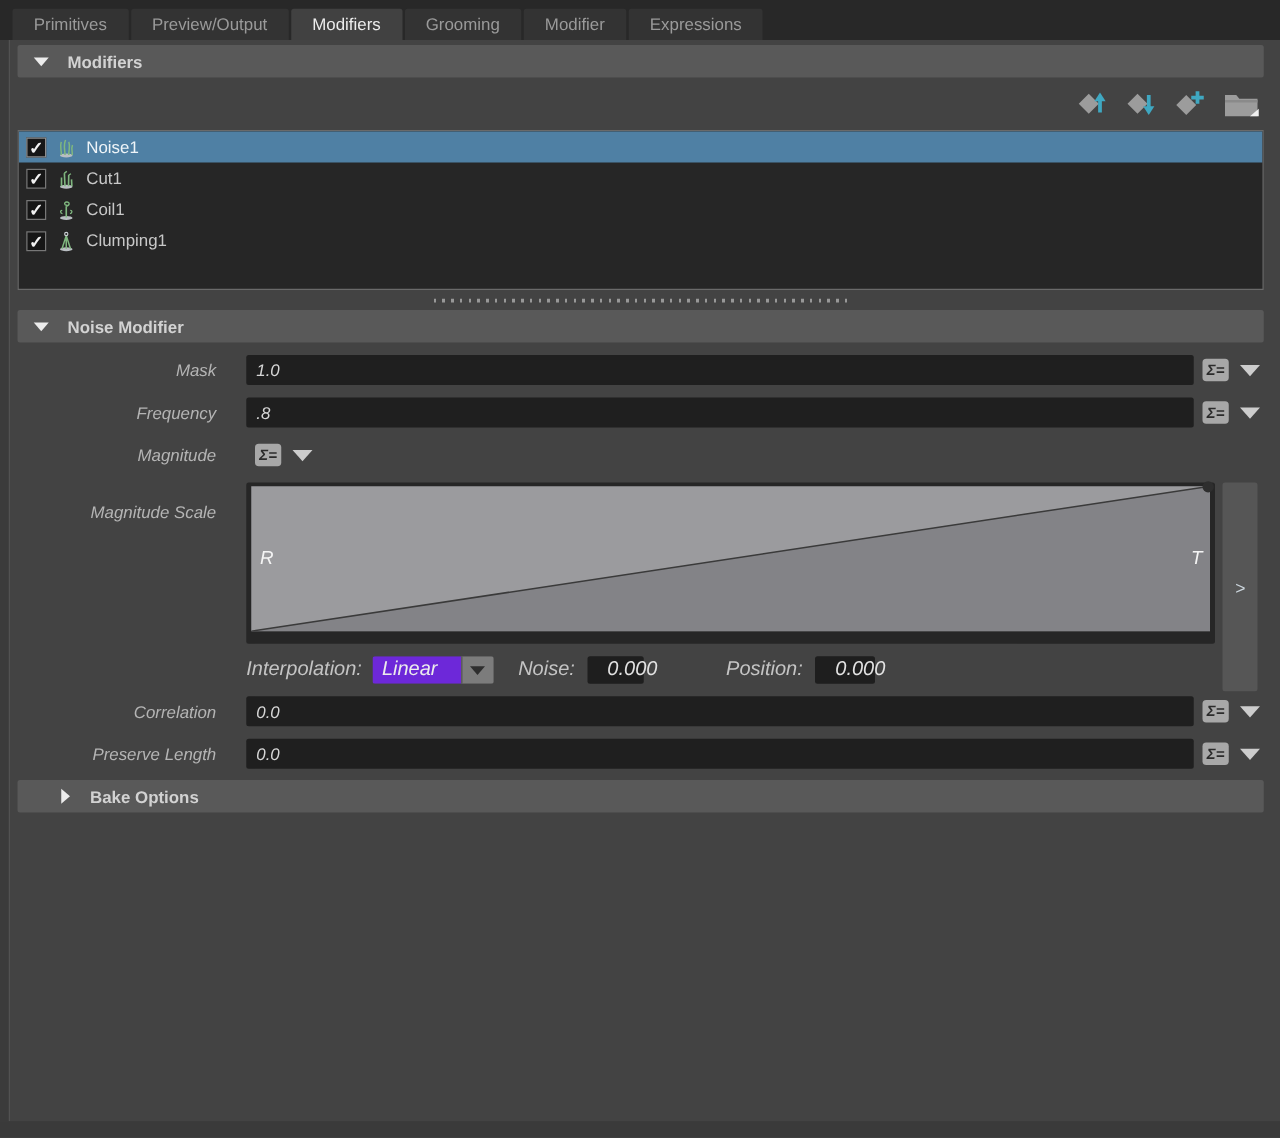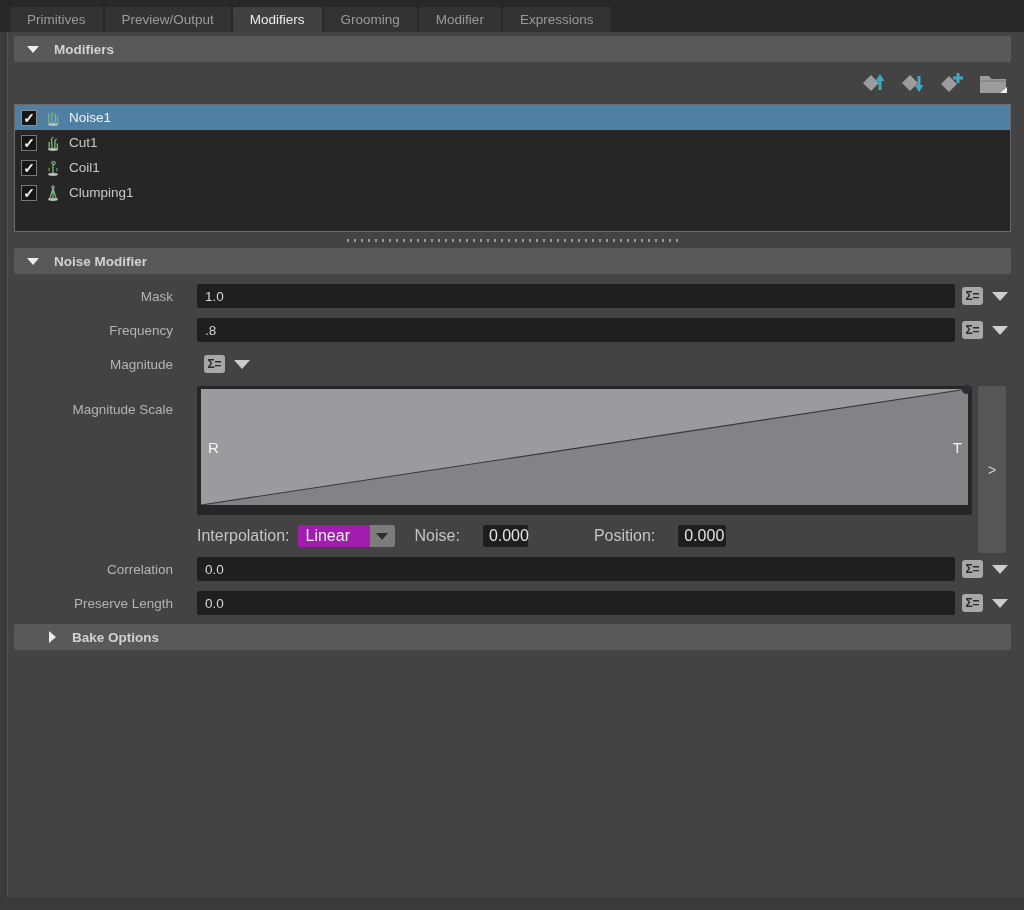--- a/index.html
+++ b/index.html
@@ -72,21 +72,21 @@
   .plant-icon { width:18px; height:18px; display:block; }
 
   
   .splitter { height:16px; display:flex; align-items:center; justify-content:center; }
   .splitter-dots {
     width:332px; height:3px;
     background:repeating-linear-gradient(90deg,#989898 0 2px, transparent 2px 7px);
   }
 
   
-  .rows { margin-top:10px; }
+  .rows { margin-top:10px;font-style:italic; }
   .frow { display:flex; align-items:center; margin-bottom:10px; height:24px; }
   .frow.tall { align-items:flex-start; height:auto; margin-bottom:4px; }
   .flabel {
     width:159px; margin-right:24px; text-align:right;
     color:#b4b4b4; font-size:13.5px; white-space:nowrap;
   }
   .flabel.lift { margin-top:16px; }
   .input {
     flex:1; height:24px; background:#1f1f1f; border-radius:2px;
     color:#d6d6d6; font-size:13.5px;
@@ -139,35 +139,35 @@
     color:#ccd6dd; font-size:14px;
   }
   .ramp-controls {
     position:absolute; left:0; top:138px; width:775px; height:24px;
     display:flex; align-items:center; font-size:16px; color:#c4c4c4;text-align:right;
   }
   .dropdown {
     display:flex; width:97px; height:22px; margin-left:8px; border-radius:2px; overflow:hidden;
   }
   .dropdown .dd-label {
-    flex:1; background:#a21caf; color:#ececec;
+    flex:1; background:#6d28d9; color:#ececec;
     display:flex; align-items:center; padding-left:8px;
   }
   .dropdown .dd-btn {
     width:26px; background:#7c7c7c; border-left:1px solid #565656;
     display:flex; align-items:center; justify-content:center;
   }
   .dropdown .dd-btn .tri {
     width:0; height:0;
     border-left:6px solid transparent; border-right:6px solid transparent;
     border-top:7px solid #2e2e2e;
   }
   .small-input {
     height:22px; background:#1e1e1e; border-radius:2px;
-    color:#e2e2e2; display:flex; align-items:center; padding-left:6px; margin-left:23px;
+    color:#e2e2e2; display:flex; align-items:center; padding-left:16px; margin-left:10px;
   }
   .small-input.value { width:45px; }
   .small-input.position { width:48px; }
 
   .bake-header { margin-top:0;padding-left:20px; }
 </style>
 </head>
 <body>
 
 <div class="tabbar">

